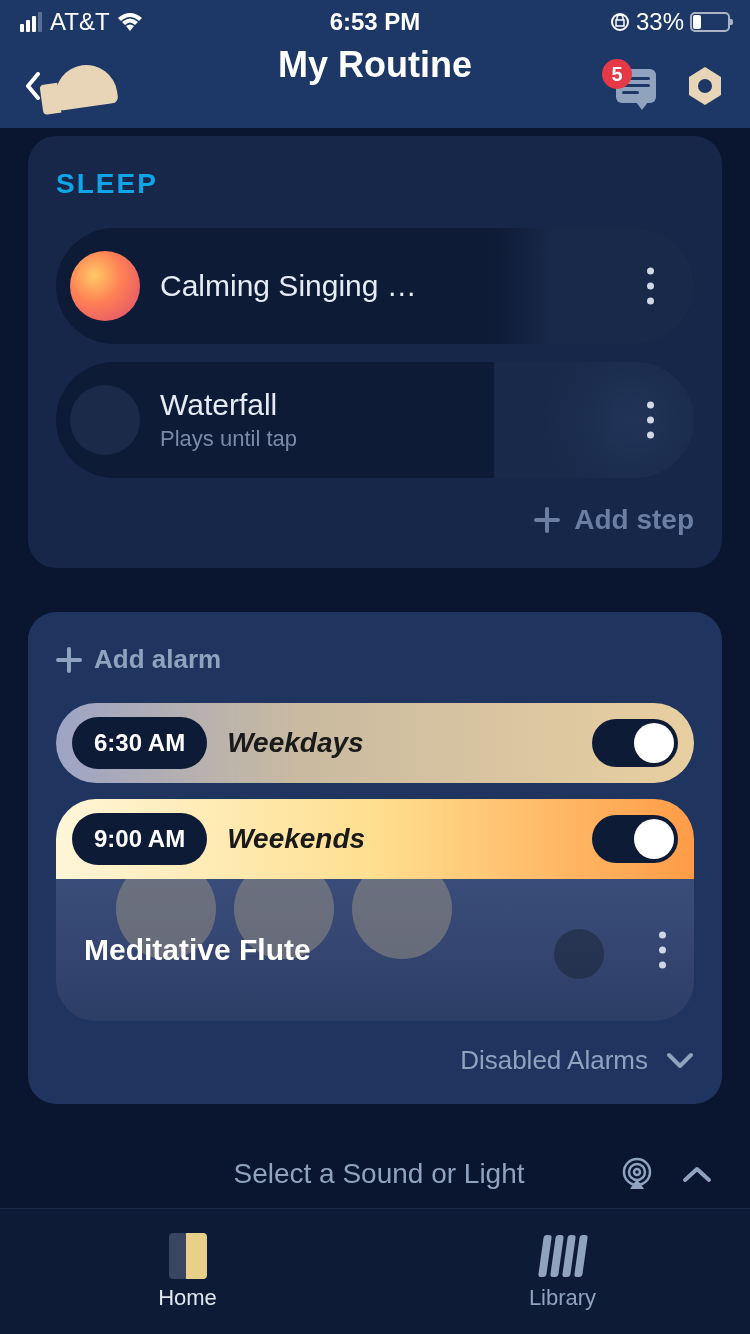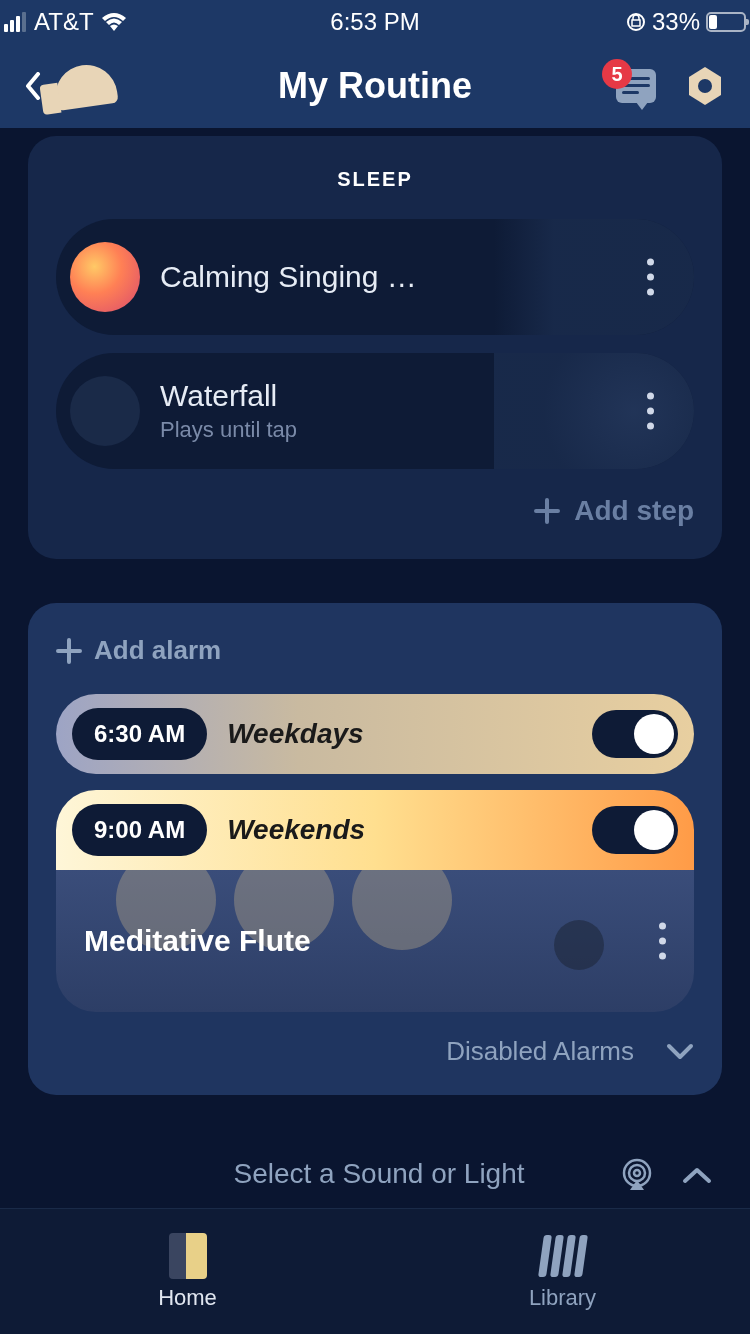--- a/index.html
+++ b/index.html
@@ -1,52 +1,52 @@
 <!DOCTYPE html>
 <html><head>
 <meta charset="utf-8">
 <style>
 * { margin: 0; padding: 0; box-sizing: border-box; font-family: -apple-system, BlinkMacSystemFont, 'Segoe UI', sans-serif; }
 body { width: 750px; height: 1334px; background: #0a1530; overflow: hidden; color: #fff; }
 
 
-.status-bar { height: 44px; display: flex; align-items: center; justify-content: space-between; padding: 0 4px; background: #1d3866; font-size: 24px; font-weight: 500; }
+.status-bar { height: 44px; display: flex; align-items: center; justify-content: space-between; padding: 0 20px; background: #1d3866; font-size: 24px; font-weight: 500; }
 .status-left { display: flex; align-items: center; gap: 8px; }
-.status-center { position: absolute; left: 50%; transform: translateX(-50%); font-weight: 400; }
+.status-center { position: absolute; left: 50%; transform: translateX(-50%); font-weight: 700; }
 .status-right { display: flex; align-items: center; gap: 6px; }
 .signal-bars { display: flex; align-items: flex-end; gap: 2px; }
 .bar { width: 4px; background: #fff; border-radius: 1px; }
 .bar:nth-child(1){height:8px}.bar:nth-child(2){height:12px}.bar:nth-child(3){height:16px}.bar:nth-child(4){height:20px;background:#5a6f8f}
 .wifi-icon { width: 24px; height: 18px; }
 .battery { width: 40px; height: 20px; border: 2px solid #aab4c5; border-radius: 5px; position: relative; }
 .battery::after { content:''; position:absolute; right:-5px; top:5px; width:3px; height:6px; background:#aab4c5; border-radius:0 2px 2px 0; }
 .battery-fill { position:absolute; left:1px; top:1px; bottom:1px; width:22%; background:#fff; border-radius:2px; }
 
 
-.nav-bar { height: 84px; background: #1d3866; display: flex; align-items: center; justify-content: space-between; padding: 0 24px; }
+.nav-bar { height: 84px; background: #1d3866; display: flex; justify-content: space-between; padding: 0 24px; }
 .nav-left { display: flex; align-items: center; gap: 12px; }
 .back-chevron { width: 18px; height: 28px; }
 .logo-shape { width: 62px; height: 42px; background:#e8d5b7; border-radius: 40px 40px 8px 8px; transform: rotate(-8deg); position:relative; }
 .logo-shape::before { content:''; position:absolute; left:-14px; bottom:-2px; width:18px; height:30px; background:#e8d5b7; border-radius:4px 0 0 4px; }
 .nav-title { font-size: 36px; font-weight: 700; position:absolute; left:50%; transform:translateX(-50%); }
 .nav-right { display: flex; align-items: center; gap: 28px; }
 .msg-icon { position: relative; }
 .msg-box { width: 40px; height: 34px; background:#8fa3bf; border-radius:6px; position:relative; }
 .msg-box::after { content:''; position:absolute; bottom:-7px; right:8px; width:0; height:0; border-left:6px solid transparent; border-right:6px solid transparent; border-top:8px solid #8fa3bf; }
 .msg-lines { position:absolute; top:8px; left:6px; right:6px; }
 .msg-lines div { height:3px; background:#1d3866; margin-bottom:4px; border-radius:2px; }
 .badge { position:absolute; top:-10px; left:-14px; width:30px; height:30px; background:#e63946; border-radius:50%; display:flex; align-items:center; justify-content:center; font-size:20px; font-weight:700; }
 .gear-icon { width: 42px; height: 42px; }
 
 
 .content { padding: 0 28px; height: 1080px; overflow: hidden; }
 
 
 .card { background: #16274a; border-radius: 28px; padding: 32px 28px; margin-top: 8px; }
-.card-title { font-size: 20px; font-weight: 700; letter-spacing: 2px; color:#ffffff; margin-bottom: 28px; text-align: center; }
+.card-title { font-size: 28px; font-weight: 700; letter-spacing: 2px; color:#0ea5e9; margin-bottom: 28px; }
 .card-header-row { display:flex; justify-content:space-between; align-items:center; margin-bottom: 28px; }
 
 .sound-item { height: 116px; background:#0e1b36; border-radius: 60px; display:flex; align-items:center; padding-left:14px; position:relative; overflow:hidden; margin-bottom: 18px; }
 .sound-circle { width: 70px; height: 70px; border-radius:50%; flex-shrink:0; }
 .circle-sunset { background: radial-gradient(circle at 35% 35%, #ffc966 0%, #ff8055 42%, #d94a6e 100%); }
 .circle-dark { background: #1a2a48; }
 .sound-text { margin-left: 20px; flex:1; min-width:0; }
 .sound-name { font-size: 30px; font-weight: 500; color:#e6ecf5; white-space:nowrap; overflow:hidden; text-overflow:ellipsis; max-width: 260px; }
 .sound-sub { font-size: 22px; color:#7a8aa8; margin-top:4px; }
 .sound-art { position:absolute; right:0; top:0; bottom:0; width:200px; background: linear-gradient(90deg, transparent, #1c2f52 30%); opacity:0.7; }
@@ -67,25 +67,25 @@
 .toggle { width:86px; height:48px; background:#0e1b36; border-radius:30px; position:relative; }
 .toggle-knob { position:absolute; right:4px; top:4px; width:40px; height:40px; background:#fff; border-radius:50%; }
 
 .alarm-art-row { height:142px; background: linear-gradient(180deg, #3a4d7a 0%, #2d3e66 100%); border-radius:0 0 40px 40px; display:flex; align-items:center; padding:0 28px; position:relative; overflow:hidden; }
 .alarm-art-row .circles { position:absolute; top:-20px; left:60px; display:flex; gap:18px; }
 .alarm-art-row .circles div { width:100px; height:100px; background:rgba(200,180,140,0.35); border-radius:50%; }
 .alarm-art-row .c-small { position:absolute; right:90px; top:50px; width:50px; height:50px; background:rgba(30,40,60,0.6); border-radius:50%; }
 .alarm-sound-name { font-size:30px; font-weight:600; color:#fff; z-index:2; }
 .alarm-art-row .dots-v { right:28px; }
 
-.disabled-row { display:flex; justify-content:flex-end; align-items:center; gap:32px; margin-top:24px; color:#8fa3bf; font-size:26px; }
+.disabled-row { display:flex; justify-content:flex-end; align-items:center; gap:18px; margin-top:24px; color:#8fa3bf; font-size:26px; }
 .chevron-down { width:28px; height:18px; }
 
 
-.player-bar { position:absolute; bottom:126px; left:8px; right:0; text-align:center; padding:30px 0 18px; color:#8fa3bf; font-size:28px; display:flex; align-items:flex-start; justify-content:center; }
+.player-bar { position:absolute; bottom:126px; left:8px; right:0; text-align:center; padding:30px 0 18px; color:#8fa3bf; font-size:28px; display:flex; align-items:center; justify-content:center; }
 .player-icons { position:absolute; right:38px; display:flex; align-items:center; gap:28px; }
 .airplay { width:34px; height:34px; }
 .chevron-up { width:30px; height:18px; }
 
 
 .tab-bar { position:absolute; bottom:0; left:0; right:0; height:126px; background:#0e1b36; border-top:1px solid #1a2a48; display:flex; }
 .tab { flex:1; display:flex; flex-direction:column; align-items:center; justify-content:center; gap:6px; color:#e0e6f0; font-size:22px; }
 .tab.inactive { color:#8fa3bf; }
 .tab-icon { width:46px; height:46px; display:flex; align-items:center; justify-content:center; }
 .door-icon { width:38px; height:46px; background: linear-gradient(90deg, #3a4560 45%, #e8d088 45%); border-radius:4px; position:relative; }

